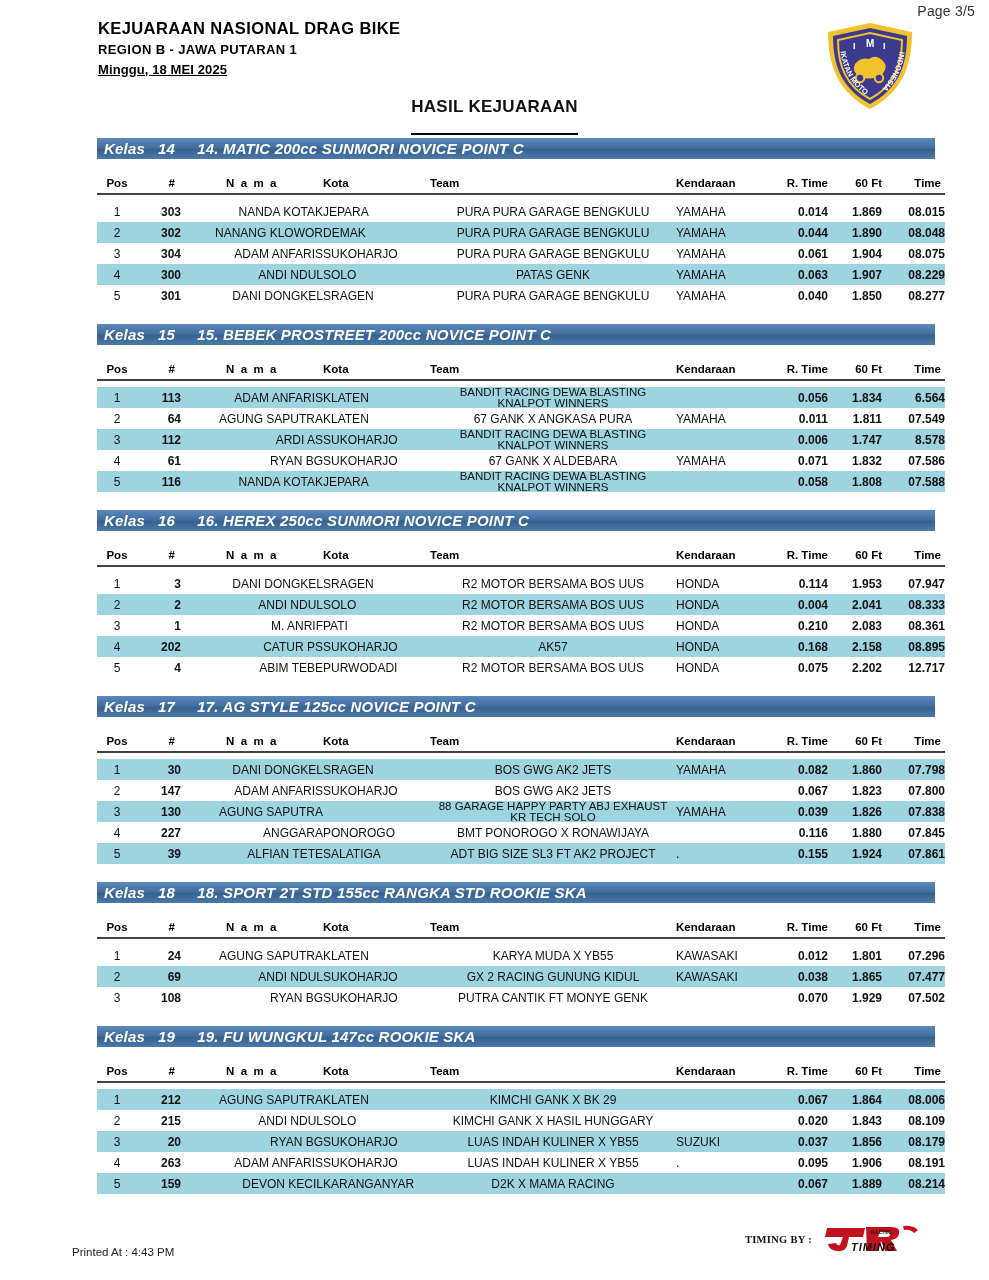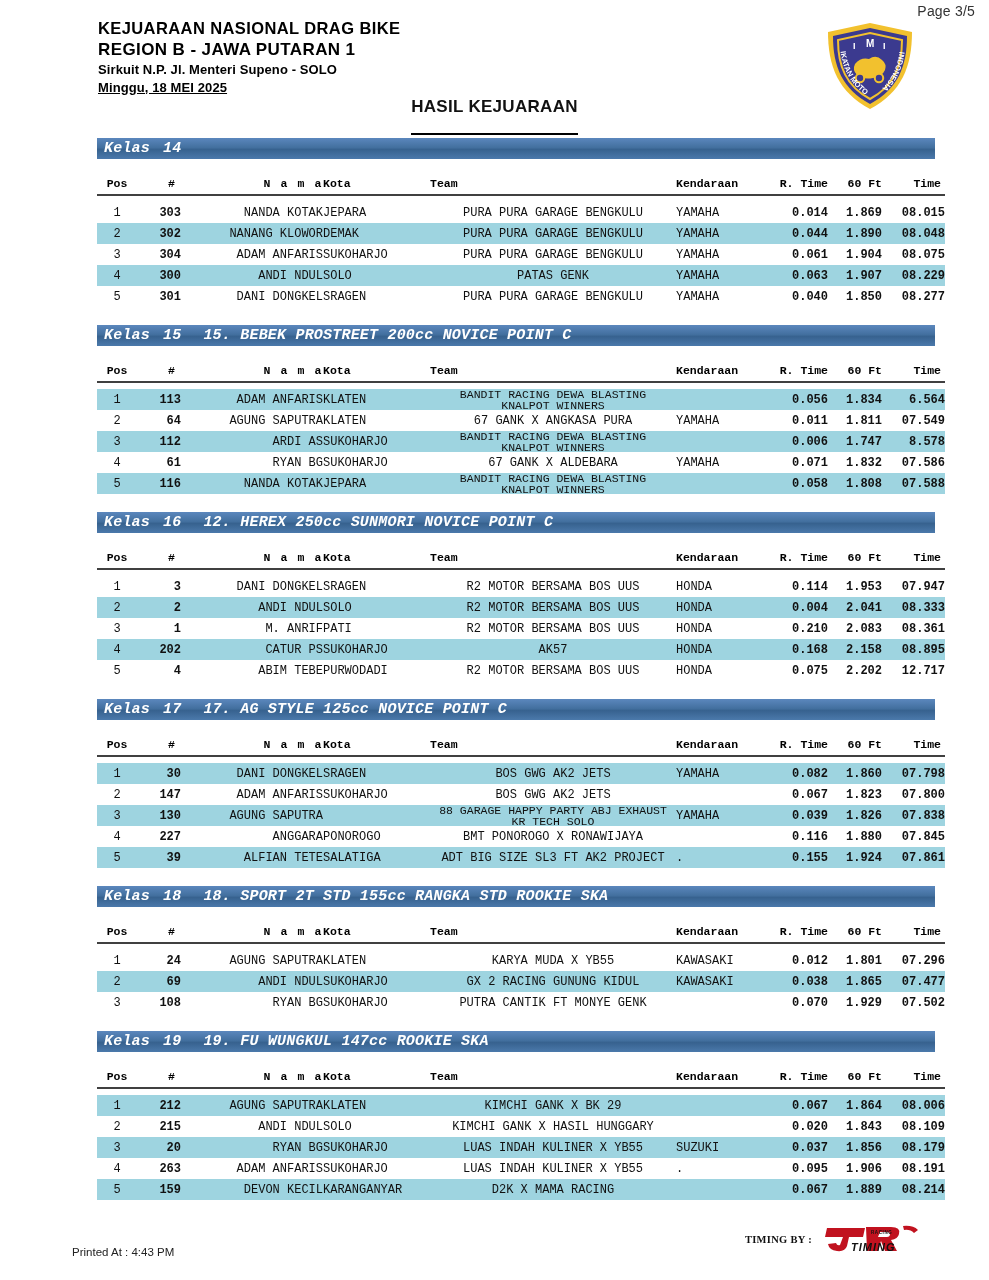--- a/index.html
+++ b/index.html
@@ -34,21 +34,21 @@
     width: 820px;
   }
   .title-1 {
     font-size: 16.5px;
     font-weight: bold;
     letter-spacing: .4px;
     line-height: 21px;
     color: #000;
   }
   .title-2 {
-    font-size: 17px;
+    font-size: 13px;
     font-weight: bold;
     letter-spacing: .4px;
     line-height: 22px;
     color: #000;
   }
   .title-3 {
     font-size: 13px;
     font-weight: bold;
     letter-spacing: .1px;
     line-height: 18px;
@@ -85,21 +85,20 @@
     width: 96px;
     height: 92px;
   }
 
   
   .sections {
     position: absolute;
     top: 138px;
     left: 97px;
     width: 838px;
-    font-family: Liberation Mono, monospace;
   }
   .section { margin-bottom: 18px; }
 
   .class-bar {
     height: 21px;
     background: linear-gradient(to bottom, #5b87bd 0%, #43709f 45%, #37628f 55%, #4b79ab 100%);
     display: flex;
     align-items: center;
     padding-left: 7px;
     box-sizing: border-box;
@@ -127,21 +126,21 @@
     font-size: 11.5px;
     font-weight: bold;
     color: #000;
     padding: 18px 0 4px 0;
     border-bottom: 2px solid #404040;
     background: #fff;
     white-space: nowrap;
   }
   .th-pos    { width: 40px;  text-align: center; }
   .th-num    { width: 38px;  text-align: right; padding-right: 6px !important; }
-  .th-nama   { width: 142px; text-align: right; letter-spacing: 1.6px; }
+  .th-nama   { width: 142px; text-align: center; letter-spacing: 1.6px; }
   .th-kota   { width: 107px; text-align: left; }
   .th-team   { width: 246px; text-align: left; }
   .th-kend   { width: 96px;  text-align: left; }
   .th-rtime  { width: 56px;  text-align: right; }
   .th-60ft   { width: 54px;  text-align: right; }
   .th-time   { width: 59px;  text-align: right; padding-right: 4px !important; }
 
   table.results tbody tr { height: 21px; }
   table.results tbody tr.alt { background: #9ed4e0; }
   table.results tbody td {
@@ -203,21 +202,20 @@
   .jr-logo { width: 118px; height: 30px; display: block; }
 </style>
 </head>
 <body>
 
 <div class="page-num">Page 3/5</div>
 
 <div class="doc-header">
   <div class="title-1">KEJUARAAN NASIONAL DRAG BIKE</div>
   <div class="title-2">REGION B - JAWA PUTARAN 1</div>
-  <div class="title-3">Sirkuit N.P. Jl. Menteri Supeno - SOLO</div>
   <div class="title-4">Minggu, 18 MEI 2025</div>
 </div>
 
 <div class="hasil">
   <span>HASIL KEJUARAAN</span>
 </div>
 
 <svg class="logo-imi" viewBox="0 0 96 92">
   <path d="M48 3 L90 12 C90 46 80 72 48 89 C16 72 6 46 6 12 Z" fill="#f2c12e"></path>
   <path d="M48 8 L85 16 C85 46 76 69 48 84 C20 69 11 46 11 16 Z" fill="#3b3a8f"></path>
@@ -238,20 +236,21 @@
   <text fill="#ffffff" font-size="7.5" font-weight="bold" font-family="Liberation Sans, sans-serif">
     <textPath href="#arcR" startOffset="6%">INDONESIA</textPath>
   </text>
 </svg>
 
 <div class="sections" id="sections-root">
     <div class="section">
       <div class="class-bar">
         <span class="kelas-word">Kelas</span>
         <span class="kelas-num">14</span>
+        <span class="kelas-title">14.  MATIC 200cc SUNMORI NOVICE POINT C</span>
       </div>
       <table class="results">
         <thead>
           <tr>
             <th class="th-pos">Pos</th>
             <th class="th-num">#</th>
             <th class="th-nama">N a m a</th>
             <th class="th-kota">Kota</th>
             <th class="th-team">Team</th>
             <th class="th-kend">Kendaraan</th>
@@ -416,21 +415,21 @@
             <td class="c-60ft">1.808</td>
             <td class="c-time">07.588</td>
           </tr>
         </tbody>
       </table>
     </div>
     <div class="section">
       <div class="class-bar">
         <span class="kelas-word">Kelas</span>
         <span class="kelas-num">16</span>
-        <span class="kelas-title">12.  HEREX 250cc SUNMORI NOVICE POINT C</span>
+        <span class="kelas-title">16.  HEREX 250cc SUNMORI NOVICE POINT C</span>
       </div>
       <table class="results">
         <thead>
           <tr>
             <th class="th-pos">Pos</th>
             <th class="th-num">#</th>
             <th class="th-nama">N a m a</th>
             <th class="th-kota">Kota</th>
             <th class="th-team">Team</th>
             <th class="th-kend">Kendaraan</th>

